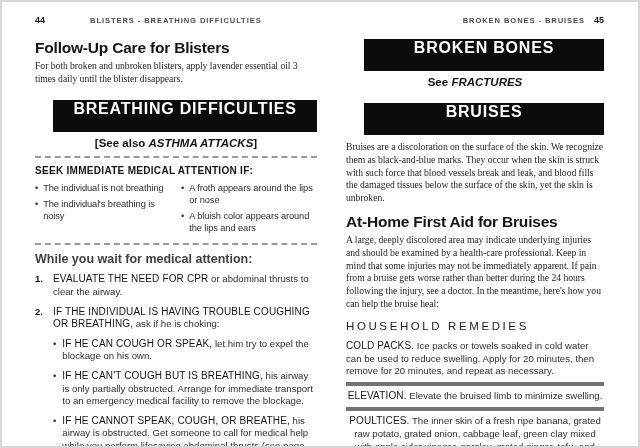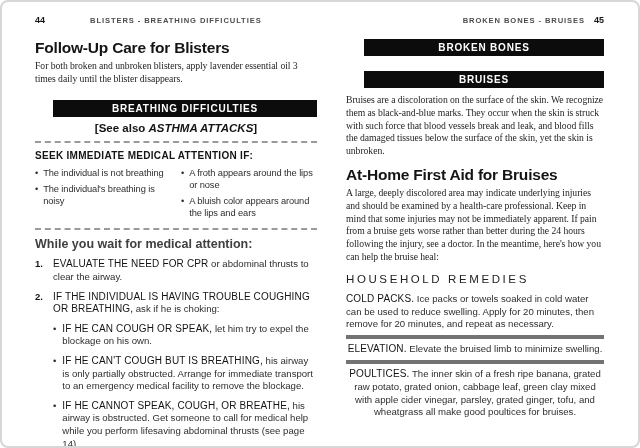--- a/index.html
+++ b/index.html
@@ -1,32 +1,32 @@
 <!DOCTYPE html>
 <html><head>
 <meta charset="utf-8">
 <style>
   html,body{margin:0;padding:0;background:#ffffff;}
   body{width:640px;height:448px;position:relative;font-family:"Liberation Sans",sans-serif;}
-  .sheet{position:absolute;inset:0;background:#ffffff;border:2px solid #d7d7d7;border-radius:8px;box-sizing:border-box;overflow:hidden;}
+  .sheet{position:absolute;inset:0;background:#ffffff;border:2px solid #d7d7d7;border-radius:0;box-sizing:border-box;overflow:hidden;}
   .page{position:absolute;top:13px;}
   .page-left{left:33px;width:282px;}
   .page-right{left:344px;width:258px;}
 
   
   .rh{display:flex;align-items:baseline;gap:9px;height:9px;}
   .rh.right{justify-content:flex-end;}
   .rh .pnum{font-weight:bold;font-size:9px;color:#161616;}
   .rh .rtitle{font-size:7.6px;letter-spacing:0.9px;color:#4d4d4d;font-weight:bold;padding-left:36px;}
 
   
   .h-sec{margin:15px 0 3px;font-size:15.5px;font-weight:bold;color:#141414;letter-spacing:-0.2px;line-height:18px;}
   .serif{margin:0;font-family:"Liberation Serif",serif;font-size:9.7px;line-height:12.8px;color:#1e1e1e;letter-spacing:-0.05px;}
 
-  .banner{background:#0c0c0c;color:#ffffff;text-align:center;font-weight:bold;font-size:10px;line-height:17px;height:17px;letter-spacing:0.8px;margin-left:18px;}
+  .banner{background:#0c0c0c;color:#ffffff;text-align:center;font-weight:bold;font-size:16px;line-height:17px;height:32px;letter-spacing:0.8px;margin-left:18px;}
   .mt14{margin-top:14px;}.mt15{margin-top:15px;}.mt16{margin-top:15px;}
   .see-line{margin-top:5px;text-align:center;font-weight:bold;font-size:11.5px;color:#141414;}
   .see-line em{font-style:italic;}
 
   .dashed{border-top:2px dashed #9a9a9a;margin-top:7px;}
   .dashed.tight{margin-top:5px;}
 
   .seek-head{margin-top:7px;font-weight:bold;font-size:10px;letter-spacing:0.3px;color:#141414;}
   .seek-cols{display:flex;gap:10px;margin-top:6px;}
   .seek-cols ul{list-style:none;margin:0;padding:0;flex:1;}
@@ -122,20 +122,23 @@
     </ul>
   </div>
 
   <div class="page page-right">
     <div class="rh right">
       <span class="rtitle">BROKEN BONES - BRUISES</span>
       <span class="pnum">45</span>
     </div>
 
     <div class="banner mt15">BROKEN BONES</div>
+    <div class="see-line">
+      <span>See </span><em>FRACTURES</em>
+    </div>
 
     <div class="banner mt16">BRUISES</div>
     <p class="serif serif-tight">Bruises are a discoloration on the surface of the skin. We recognize them as black-and-blue marks. They occur when the skin is struck with such force that blood vessels break and leak, and blood fills the damaged tissues below the surface of the skin, yet the skin is unbroken.</p>
 
     <div class="h-sec" style="margin-top:8px;">At-Home First Aid for Bruises</div>
     <p class="serif serif-body">A large, deeply discolored area may indicate underlying injuries and should be examined by a health-care professional. Keep in mind that some injuries may not be immediately apparent. If pain from a bruise gets worse rather than better during the 24 hours following the injury, see a doctor. In the meantime, here's how you can help the bruise heal:</p>
 
     <div class="rem-head">HOUSEHOLD REMEDIES</div>
     <div class="remedies">
       <p class="remedy"><span class="lead">COLD PACKS.</span><span> Ice packs or towels soaked in cold water can be used to reduce swelling. Apply for 20 minutes, then remove for 20 minutes, and repeat as necessary.</span></p>

